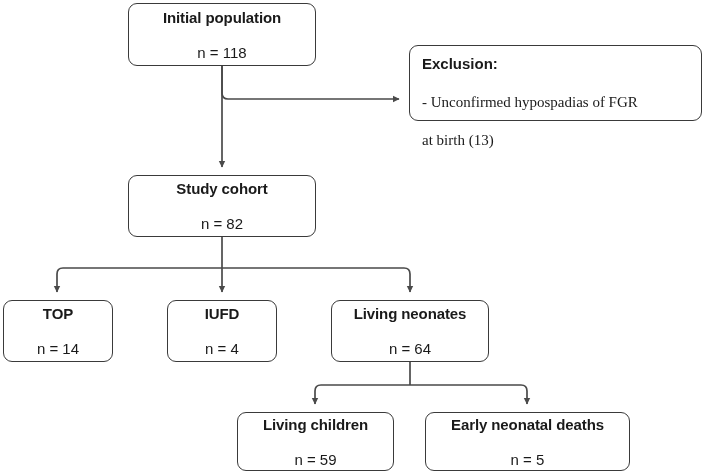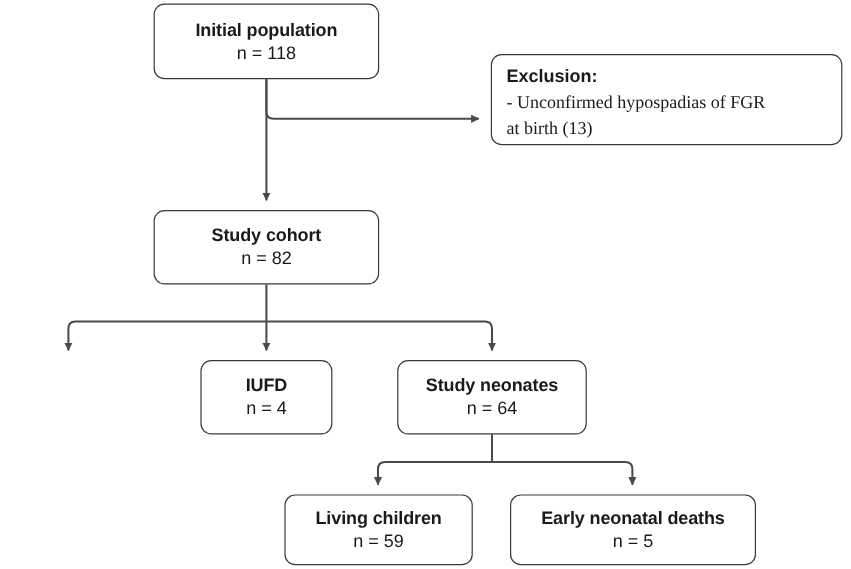--- a/index.html
+++ b/index.html
@@ -30,20 +30,21 @@
     box-sizing: border-box;
     background: #ffffff;
     border: 1.5px solid #3a3a3a;
     border-radius: 9px;
     display: flex;
     flex-direction: column;
     align-items: center;
     justify-content: center;
     color: #1a1a1a;
     z-index: 2;
+    gap: 16px;
   }
   .node.left-align {
     align-items: flex-start;
     justify-content: flex-start;
     padding: 7px 10px 7px 12px;
   }
   .node-title {
     font-size: 15px;
     font-weight: bold;
     line-height: 19px;
@@ -112,28 +113,32 @@
     <div class="excl-title">Exclusion:</div>
     <div class="excl-line">- Unconfirmed hypospadias of FGR</div>
     <div class="excl-line">at birth (13)</div>
   </div>
 
   <div class="node" style="left:128px; top:175px; width:188px; height:62px;">
     <div class="node-title">Study cohort</div>
     <div class="node-count">n = 82</div>
   </div>
 
+  <div class="node" style="left:3px; top:300px; width:110px; height:62px;">
+    <div class="node-title">TOP</div>
+    <div class="node-count">n = 14</div>
+  </div>
 
   <div class="node" style="left:167px; top:300px; width:110px; height:62px;">
     <div class="node-title">IUFD</div>
     <div class="node-count">n = 4</div>
   </div>
 
   <div class="node" style="left:331px; top:300px; width:158px; height:62px;">
-    <div class="node-title">Study neonates</div>
+    <div class="node-title">Living neonates</div>
     <div class="node-count">n = 64</div>
   </div>
 
   <div class="node" style="left:237px; top:412px; width:157px; height:59px;">
     <div class="node-title">Living children</div>
     <div class="node-count">n = 59</div>
   </div>
 
   <div class="node" style="left:425px; top:412px; width:205px; height:59px;">
     <div class="node-title">Early neonatal deaths</div>

